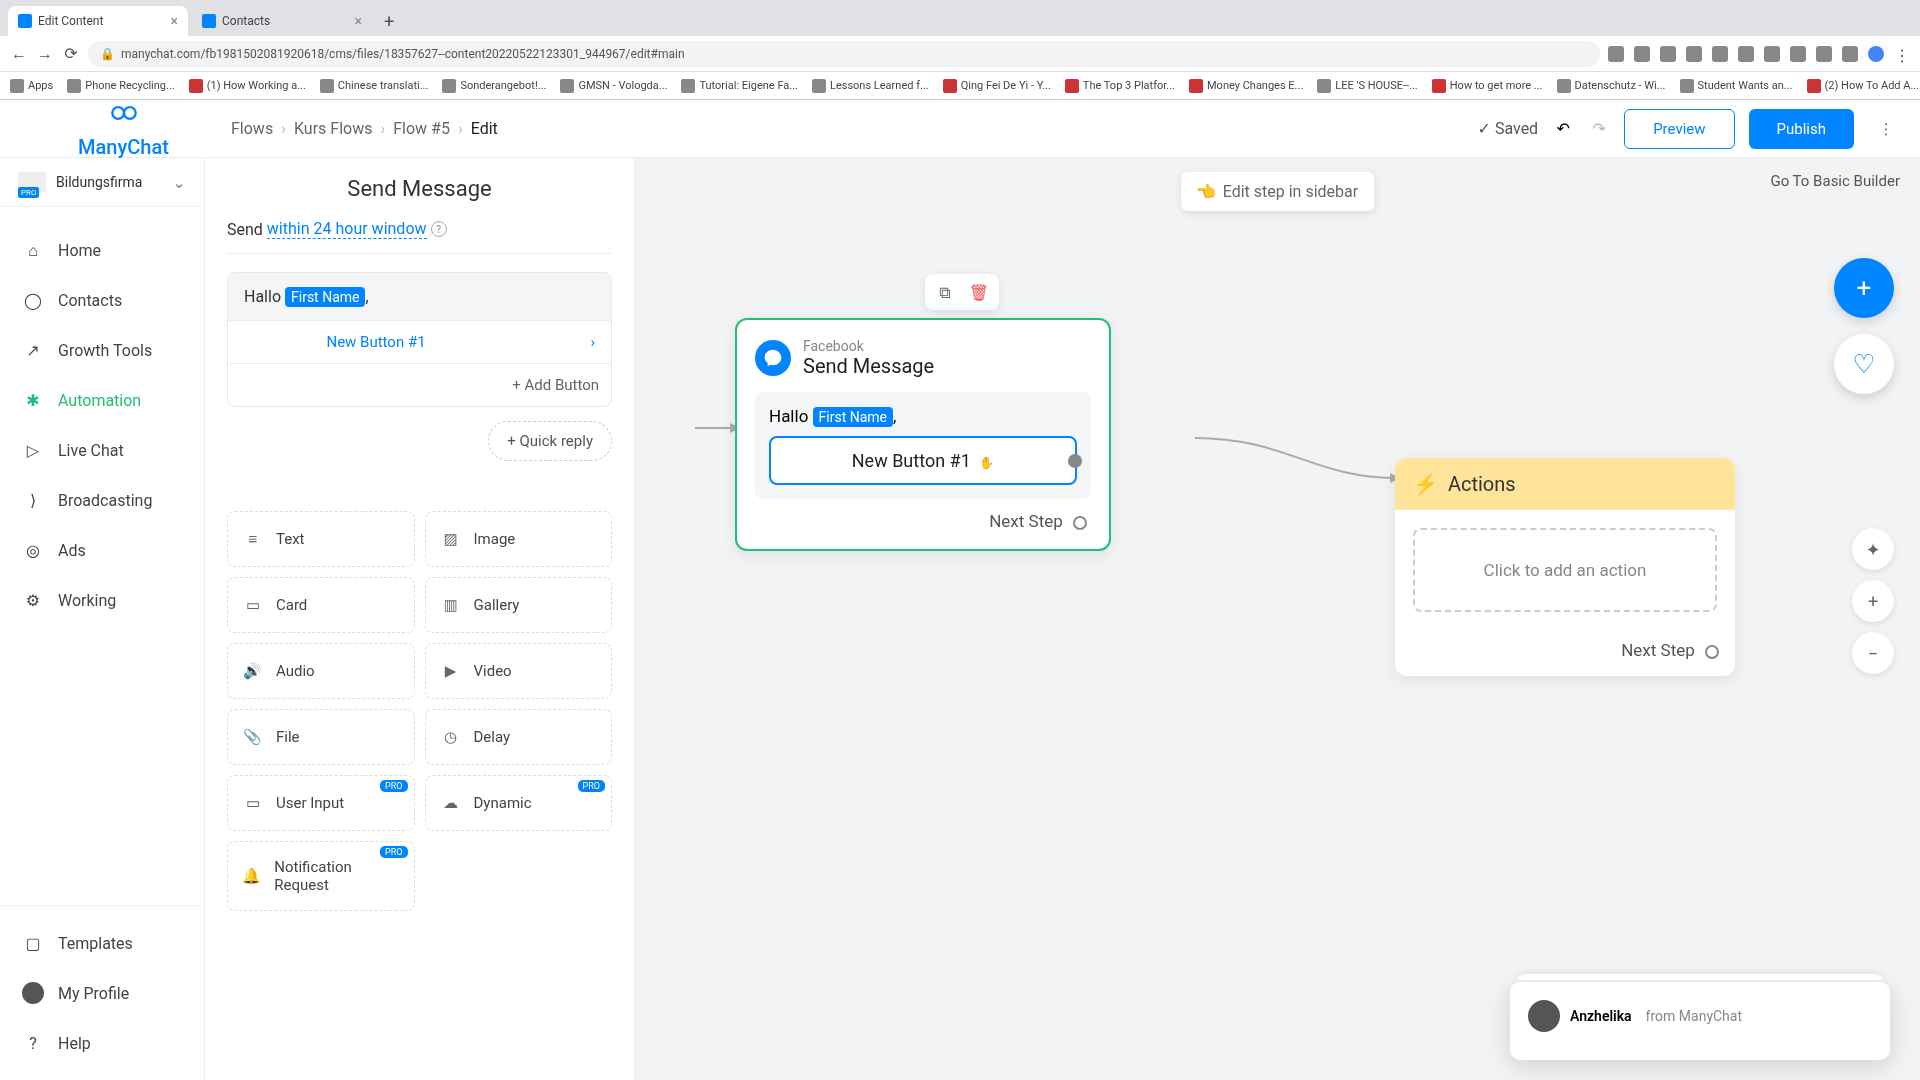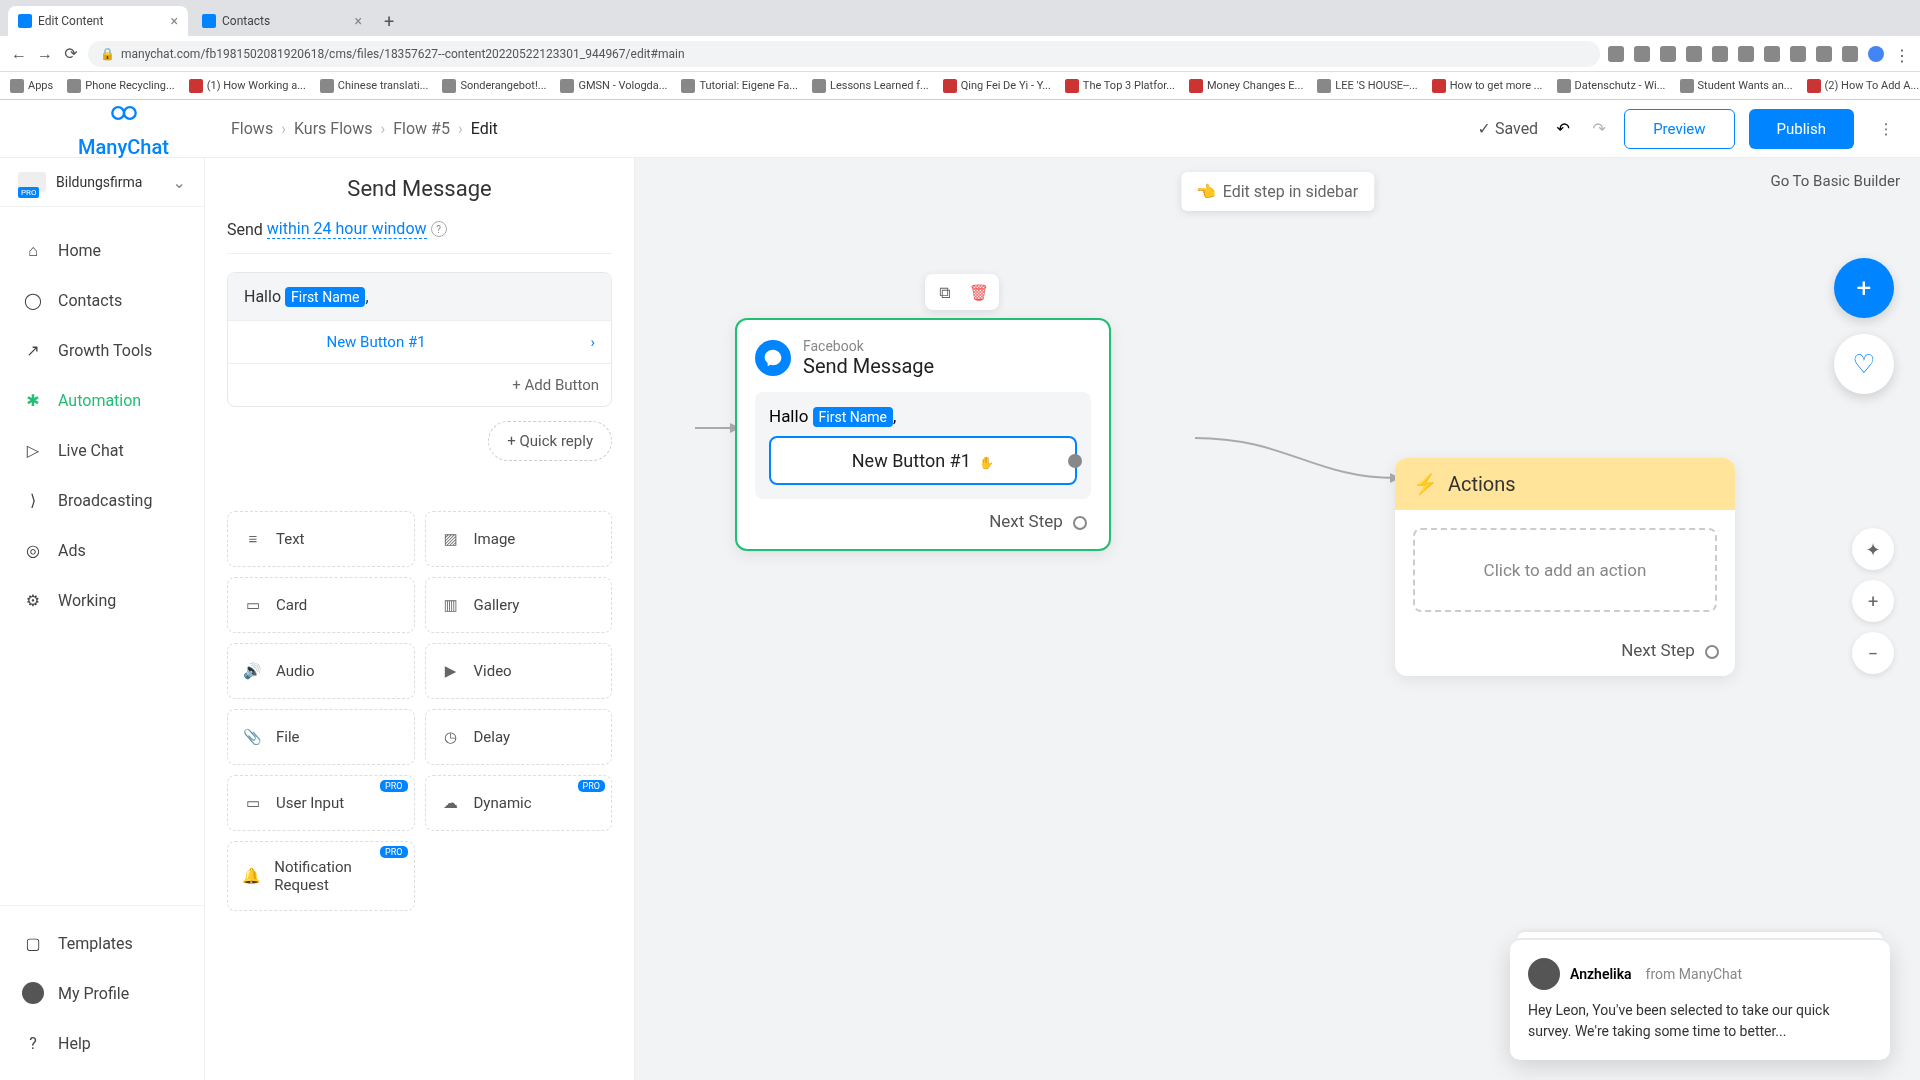--- a/index.html
+++ b/index.html
@@ -441,17 +441,16 @@
         <div class="zoom-btn">+</div>
         <div class="zoom-btn">−</div>
       </div>
 
       <div class="chat-popup">
         <div class="chat-head">
           <div class="av"></div>
           <span class="name">Anzhelika</span>
           <span class="from">from ManyChat</span>
         </div>
-        <div class="chat-body">Hey Leon,  You've been selected to take our quick survey. We're taking some time to better...</div>
       </div>
     </div>
   </div>
 </div>
 
 </body></html>

